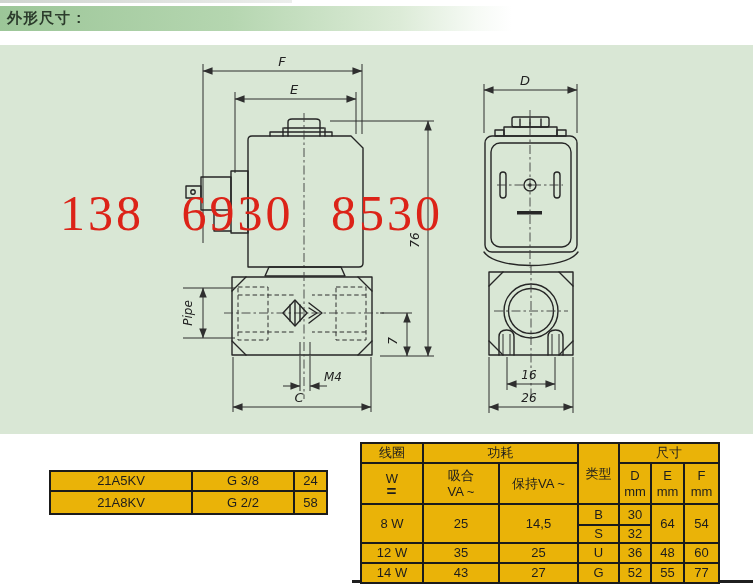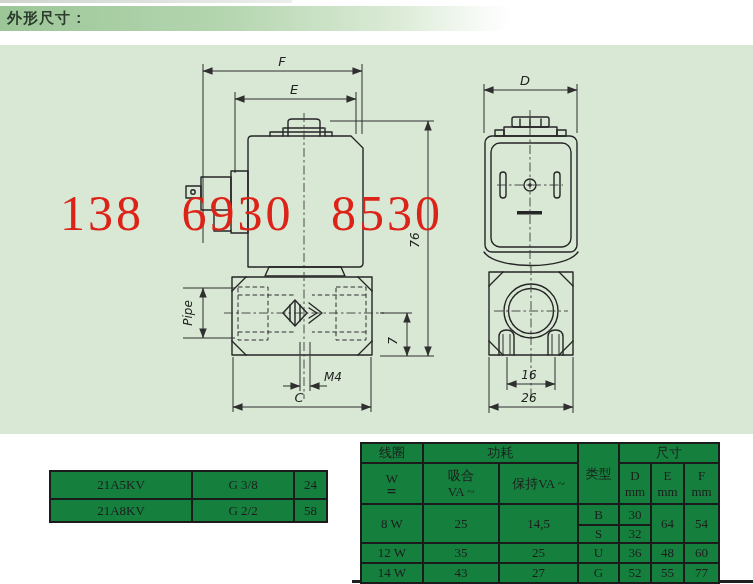--- a/index.html
+++ b/index.html
@@ -18,21 +18,21 @@
   svg.draw{position:absolute;top:0;left:0;display:block;}
   .ln{stroke:#262626;stroke-width:1.4;fill:none;stroke-linejoin:round;stroke-linecap:round;}
   .dim{stroke:#2f2f2f;stroke-width:1;fill:none;}
   .cl{stroke:#3c3c3c;stroke-width:0.9;fill:none;stroke-dasharray:9 3 2.5 3;}
   .hid{stroke:#2f2f2f;stroke-width:1;fill:none;stroke-dasharray:4.5 2.8;}
   svg text{fill:#222;font:italic 13px "DejaVu Sans",sans-serif;}
   svg text.sm{font-size:12px;}
   .watermark{position:absolute;top:188px;left:60px;z-index:5;
     font-family:"Liberation Serif",serif;font-size:50px;line-height:1;
     color:#dc2318;letter-spacing:3px;word-spacing:22px;white-space:nowrap;}
-  table{border-collapse:collapse;table-layout:fixed;background:#15803d;z-index:4;font-family:Liberation Serif, serif;}
+  table{border-collapse:collapse;table-layout:fixed;background:#eab308;z-index:4;}
   td{border:2px solid #1b1b1b;text-align:center;vertical-align:middle;
     font-size:13px;color:#1d1d1d;padding:0;line-height:1.2;}
   .code-table{position:absolute;left:49px;top:470px;width:277px;}
   .spec-table{position:absolute;left:360px;top:442px;width:358px;}
   .dc{display:block;font-weight:bold;font-size:17px;line-height:9px;margin-top:1px;letter-spacing:1px;}
   .bottom-rule{position:absolute;top:580px;left:352px;width:401px;height:3px;background:#1f1f1f;}
 </style>
 </head>
 <body>
 
@@ -165,21 +165,21 @@
 
 <div class="watermark">138 6930 8530</div>
 
 <table class="code-table">
   <colgroup>
       <col style="width:142px">
       <col style="width:102px">
       <col style="width:33px">
     </colgroup>
   <tbody>
-  <tr style="height:28px">
+  <tr style="height:20px">
     <td>21A5KV</td>
     <td>G 3/8</td>
     <td>24</td>
   </tr>
   <tr style="height:23px">
     <td>21A8KV</td>
     <td>G 2/2</td>
     <td>58</td>
   </tr>
 </tbody>

